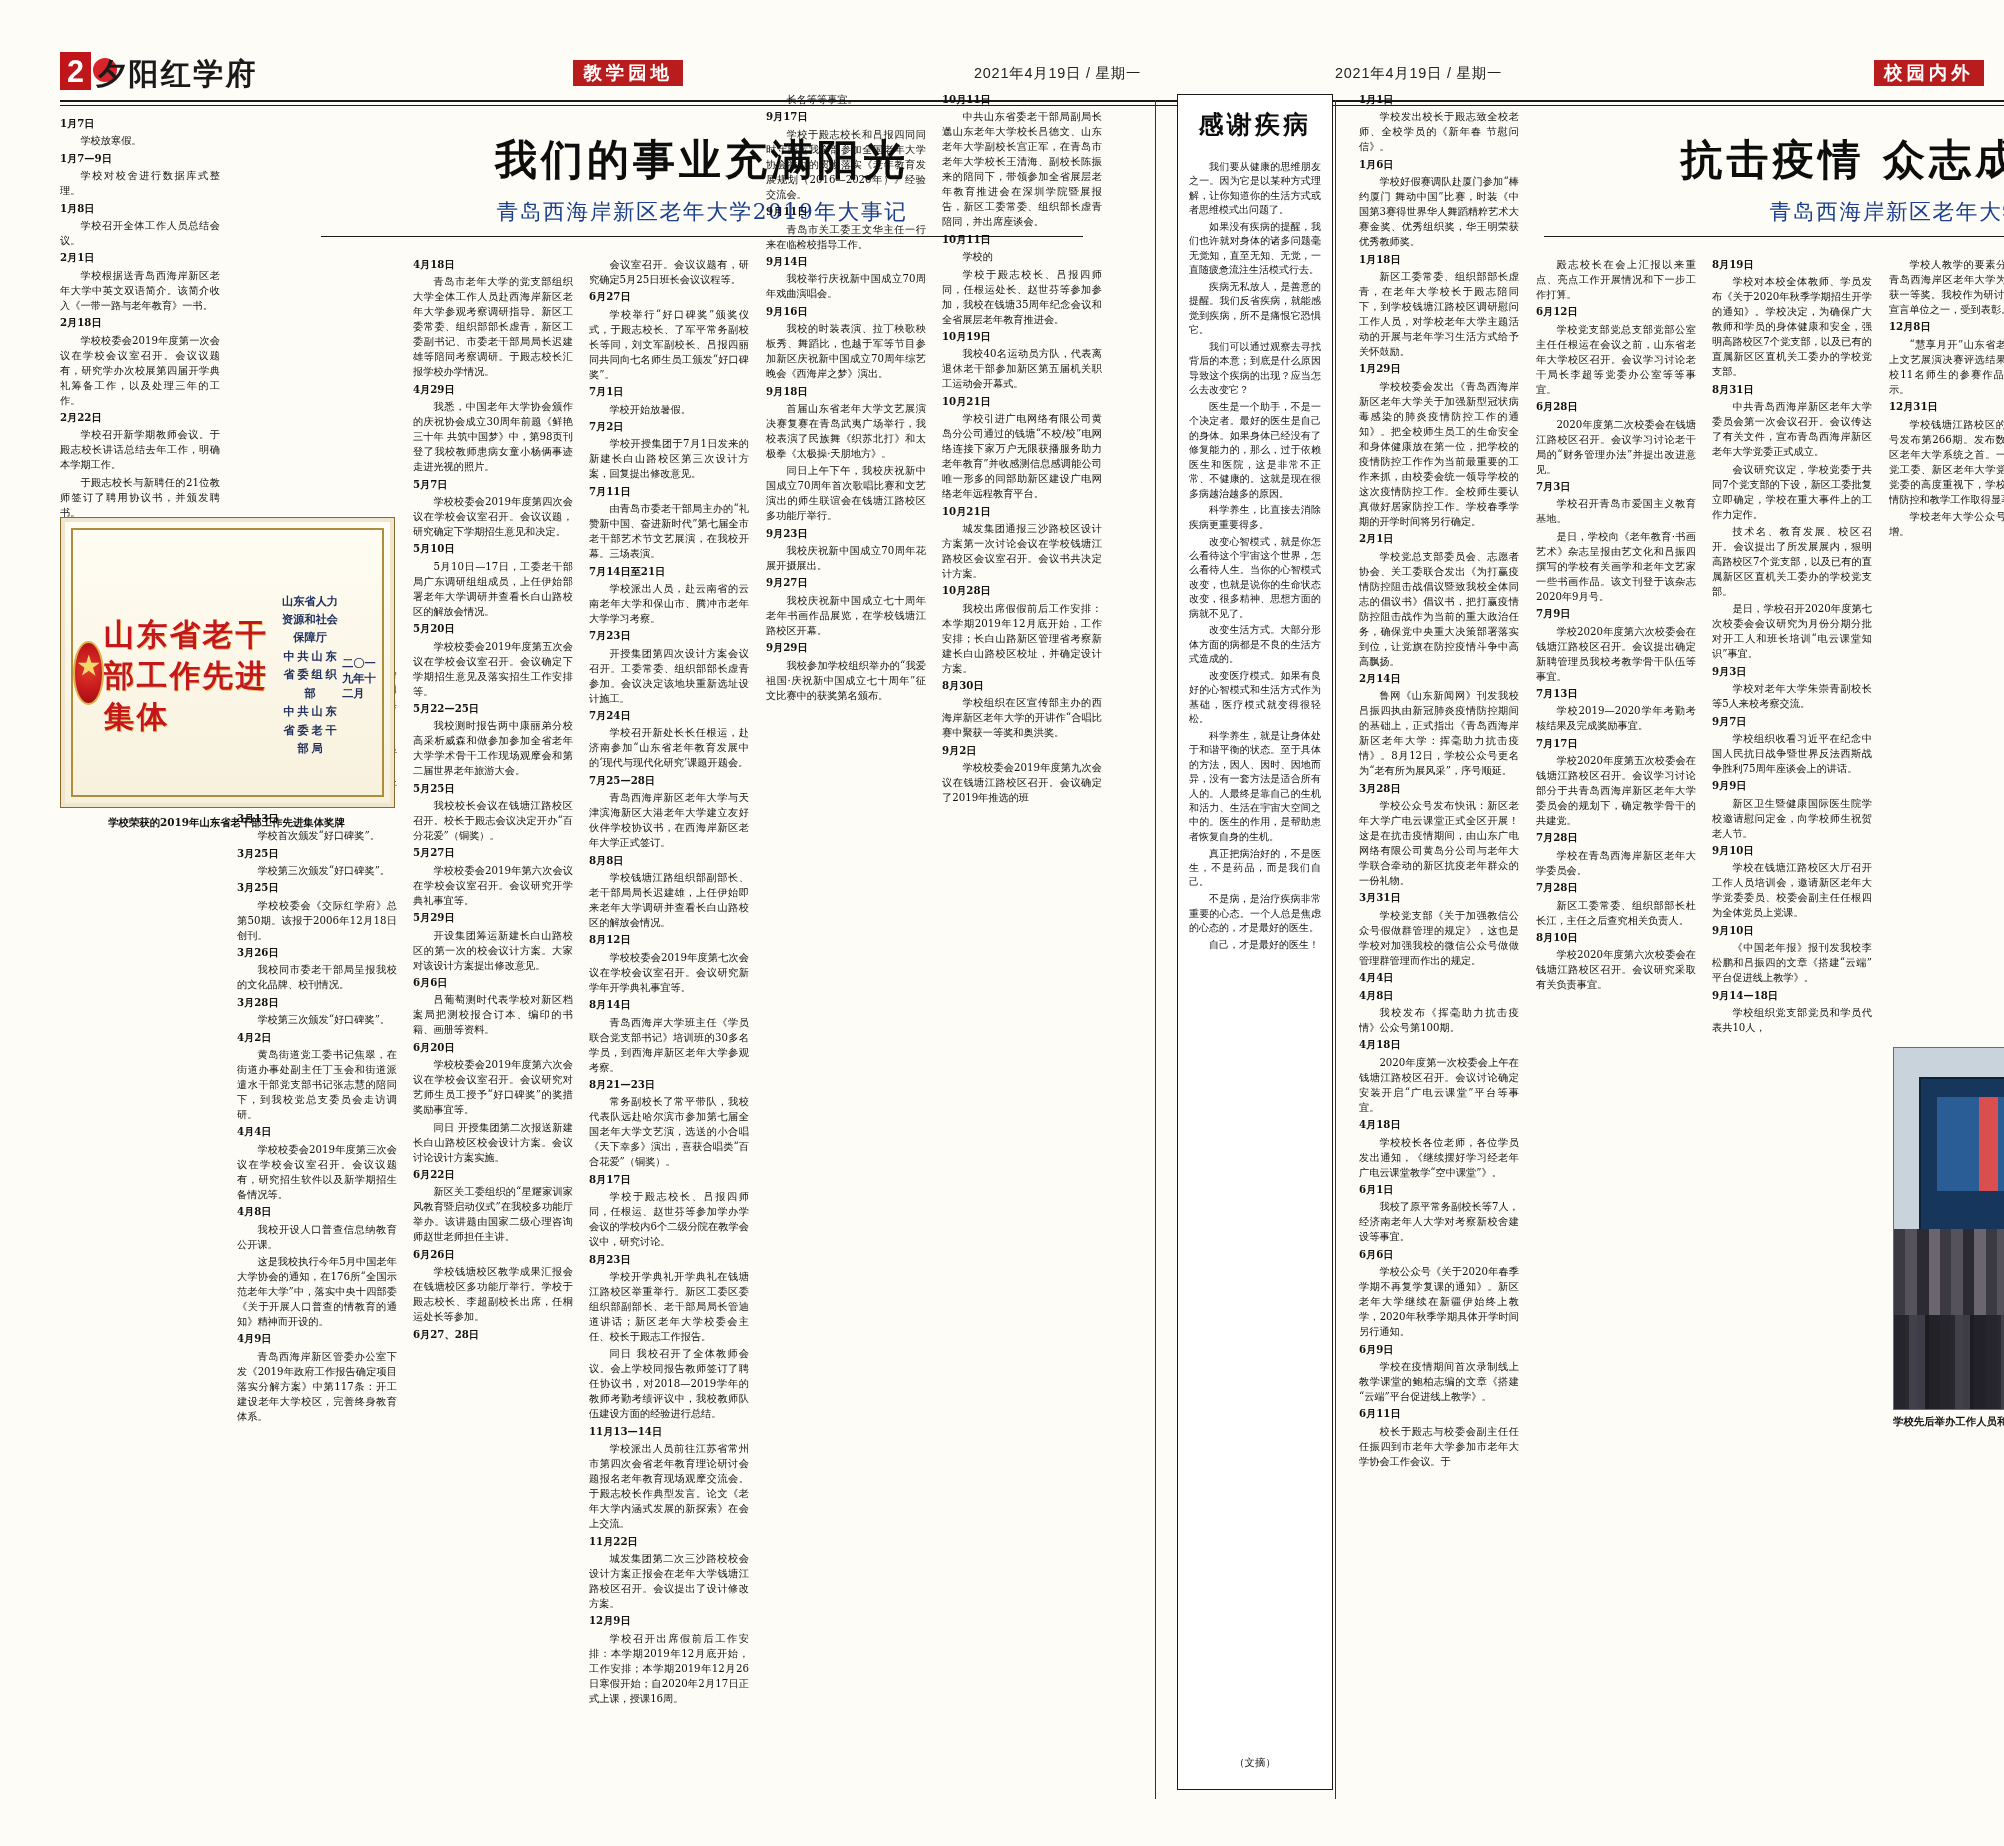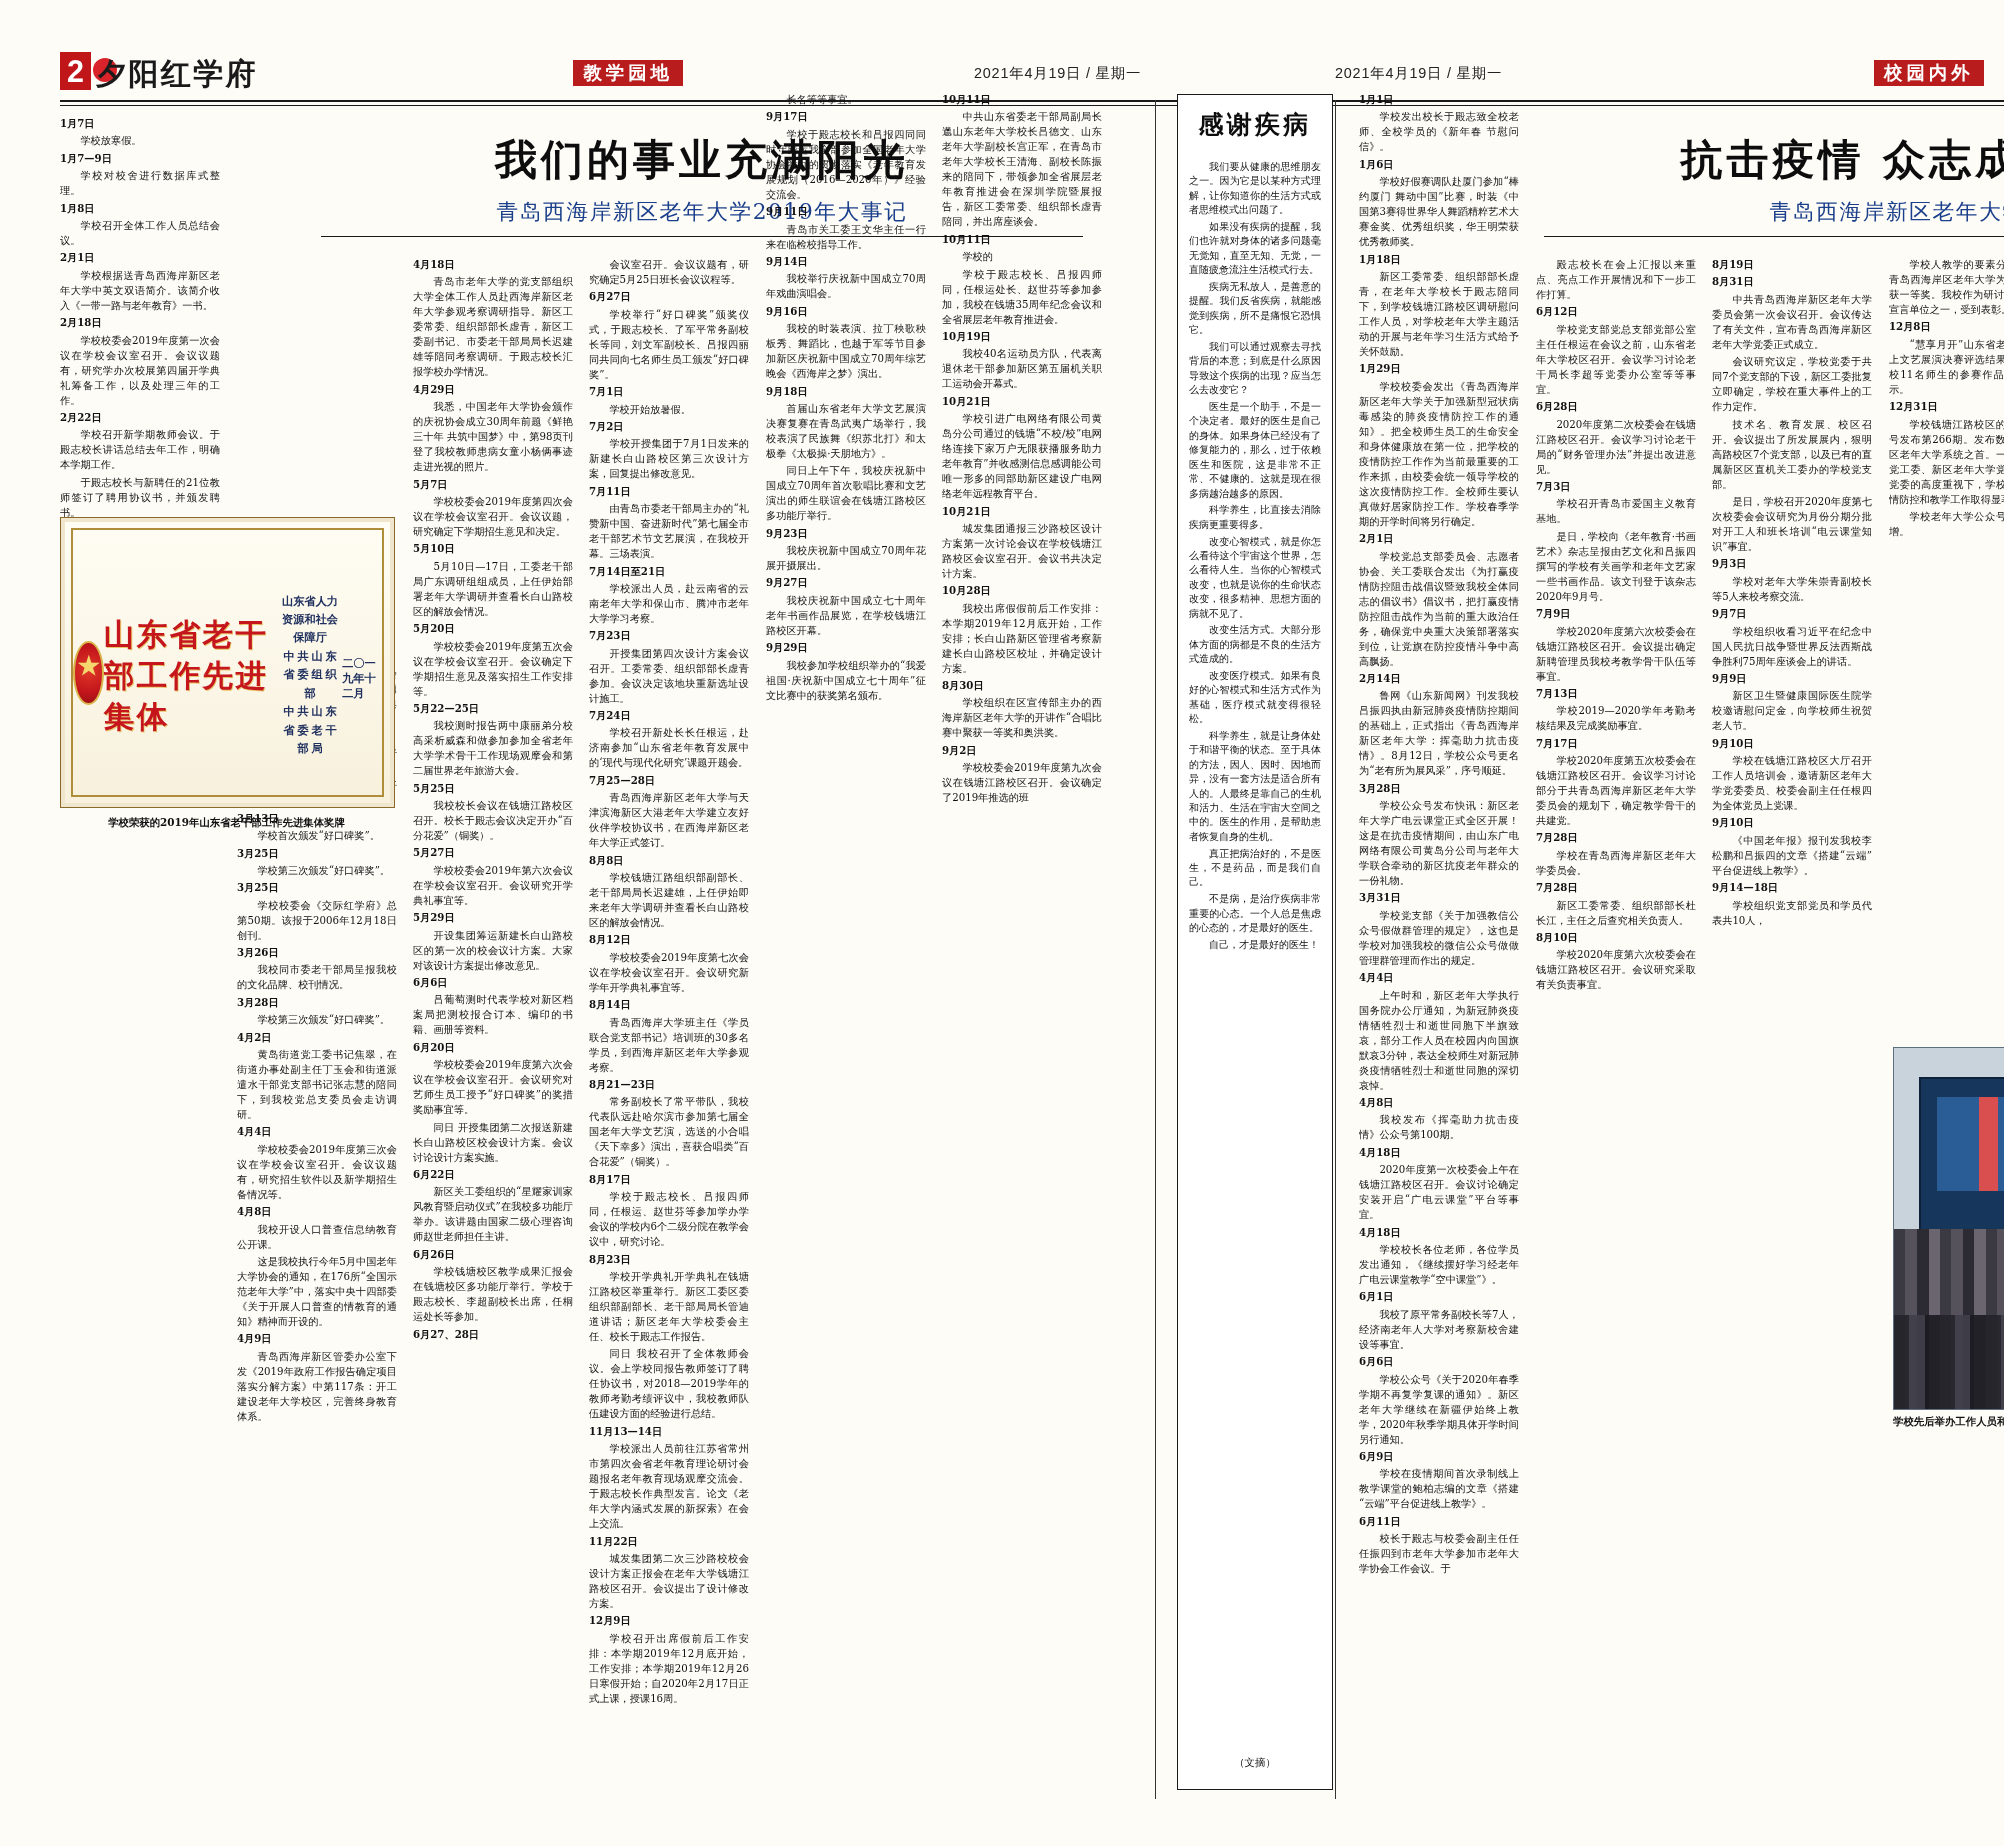--- a/index.html
+++ b/index.html
@@ -342,21 +342,20 @@
       <p class="">学校校委会发出《青岛西海岸新区老年大学关于加强新型冠状病毒感染的肺炎疫情防控工作的通知》。把全校师生员工的生命安全和身体健康放在第一位，把学校的疫情防控工作作为当前最重要的工作来抓，由校委会统一领导学校的这次疫情防控工作。全校师生要认真做好居家防控工作。学校春季学期的开学时间将另行确定。</p>
       <p class="b">2月1日</p>
       <p class="">学校党总支部委员会、志愿者协会、关工委联合发出《为打赢疫情防控阻击战倡议暨致我校全体同志的倡议书》倡议书，把打赢疫情防控阻击战作为当前的重大政治任务，确保党中央重大决策部署落实到位，让党旗在防控疫情斗争中高高飘扬。</p>
       <p class="b">2月14日</p>
       <p class="">鲁网《山东新闻网》刊发我校吕振四执由新冠肺炎疫情防控期间的基础上，正式指出《青岛西海岸新区老年大学：挥毫助力抗击疫情》。8月12日，学校公众号更名为“老有所为展风采”，序号顺延。</p>
       <p class="b">3月28日</p>
       <p class="">学校公众号发布快讯：新区老年大学广电云课堂正式全区开展！这是在抗击疫情期间，由山东广电网络有限公司黄岛分公司与老年大学联合牵动的新区抗疫老年群众的一份礼物。</p>
       <p class="b">3月31日</p>
       <p class="">学校党支部《关于加强教信公众号假做群管理的规定》，这也是学校对加强我校的微信公众号做做管理群管理而作出的规定。</p>
       <p class="b">4月4日</p>
-      <p class="">上午时和，新区老年大学执行国务院办公厅通知，为新冠肺炎疫情牺牲烈士和逝世同胞下半旗致哀，部分工作人员在校园内向国旗默哀3分钟，表达全校师生对新冠肺炎疫情牺牲烈士和逝世同胞的深切哀悼。</p>
       <p class="b">4月8日</p>
       <p class="">我校发布《挥毫助力抗击疫情》公众号第100期。</p>
       <p class="b">4月18日</p>
       <p class="">2020年度第一次校委会上午在钱塘江路校区召开。会议讨论确定安装开启“广电云课堂”平台等事宜。</p>
       <p class="b">4月18日</p>
       <p class="">学校校长各位老师，各位学员发出通知，《继续摆好学习经老年广电云课堂教学“空中课堂”》。</p>
       <p class="b">6月1日</p>
       <p class="">我校了原平常务副校长等7人，经济南老年人大学对考察新校舍建设等事宜。</p>
       <p class="b">6月6日</p>
       <p class="">学校公众号《关于2020年春季学期不再复学复课的通知》。新区老年大学继续在新疆伊始终上教学，2020年秋季学期具体开学时间另行通知。</p>
@@ -382,20 +381,21 @@
       <p class="">学校2020年度第五次校委会在钱塘江路校区召开。会议学习讨论部分于共青岛西海岸新区老年大学委员会的规划下，确定教学骨干的共建党。</p>
       <p class="b">7月28日</p>
       <p class="">学校在青岛西海岸新区老年大学委员会。</p>
       <p class="b">7月28日</p>
       <p class="">新区工委常委、组织部部长杜长江，主任之后查究相关负责人。</p>
       <p class="b">8月10日</p>
       <p class="">学校2020年度第六次校委会在钱塘江路校区召开。会议研究采取有关负责事宜。</p>
     </div>
   <div class="col" id="col-R3" style="left:1712px;top:257px;width:160px;height:1536px;overflow:hidden;">
       <p class="b">8月19日</p>
+      <p class="">学校对本校全体教师、学员发布《关于2020年秋季学期招生开学的通知》。学校决定，为确保广大教师和学员的身体健康和安全，强明高路校区7个党支部，以及已有的直属新区区直机关工委办的学校党支部。</p>
       <p class="b">8月31日</p>
       <p class="">中共青岛西海岸新区老年大学委员会第一次会议召开。会议传达了有关文件，宣布青岛西海岸新区老年大学党委正式成立。</p>
       <p class="">会议研究议定，学校党委于共同7个党支部的下设，新区工委批复立即确定，学校在重大事件上的工作力定作。</p>
       <p class="">技术名、教育发展、校区召开。会议提出了所发展展内，狠明高路校区7个党支部，以及已有的直属新区区直机关工委办的学校党支部。</p>
       <p class="">是日，学校召开2020年度第七次校委会会议研究为月份分期分批对开工人和班长培训“电云课堂知识”事宜。</p>
       <p class="b">9月3日</p>
       <p class="">学校对老年大学朱崇青副校长等5人来校考察交流。</p>
       <p class="b">9月7日</p>
       <p class="">学校组织收看习近平在纪念中国人民抗日战争暨世界反法西斯战争胜利75周年座谈会上的讲话。</p>
       <p class="b">9月9日</p>

